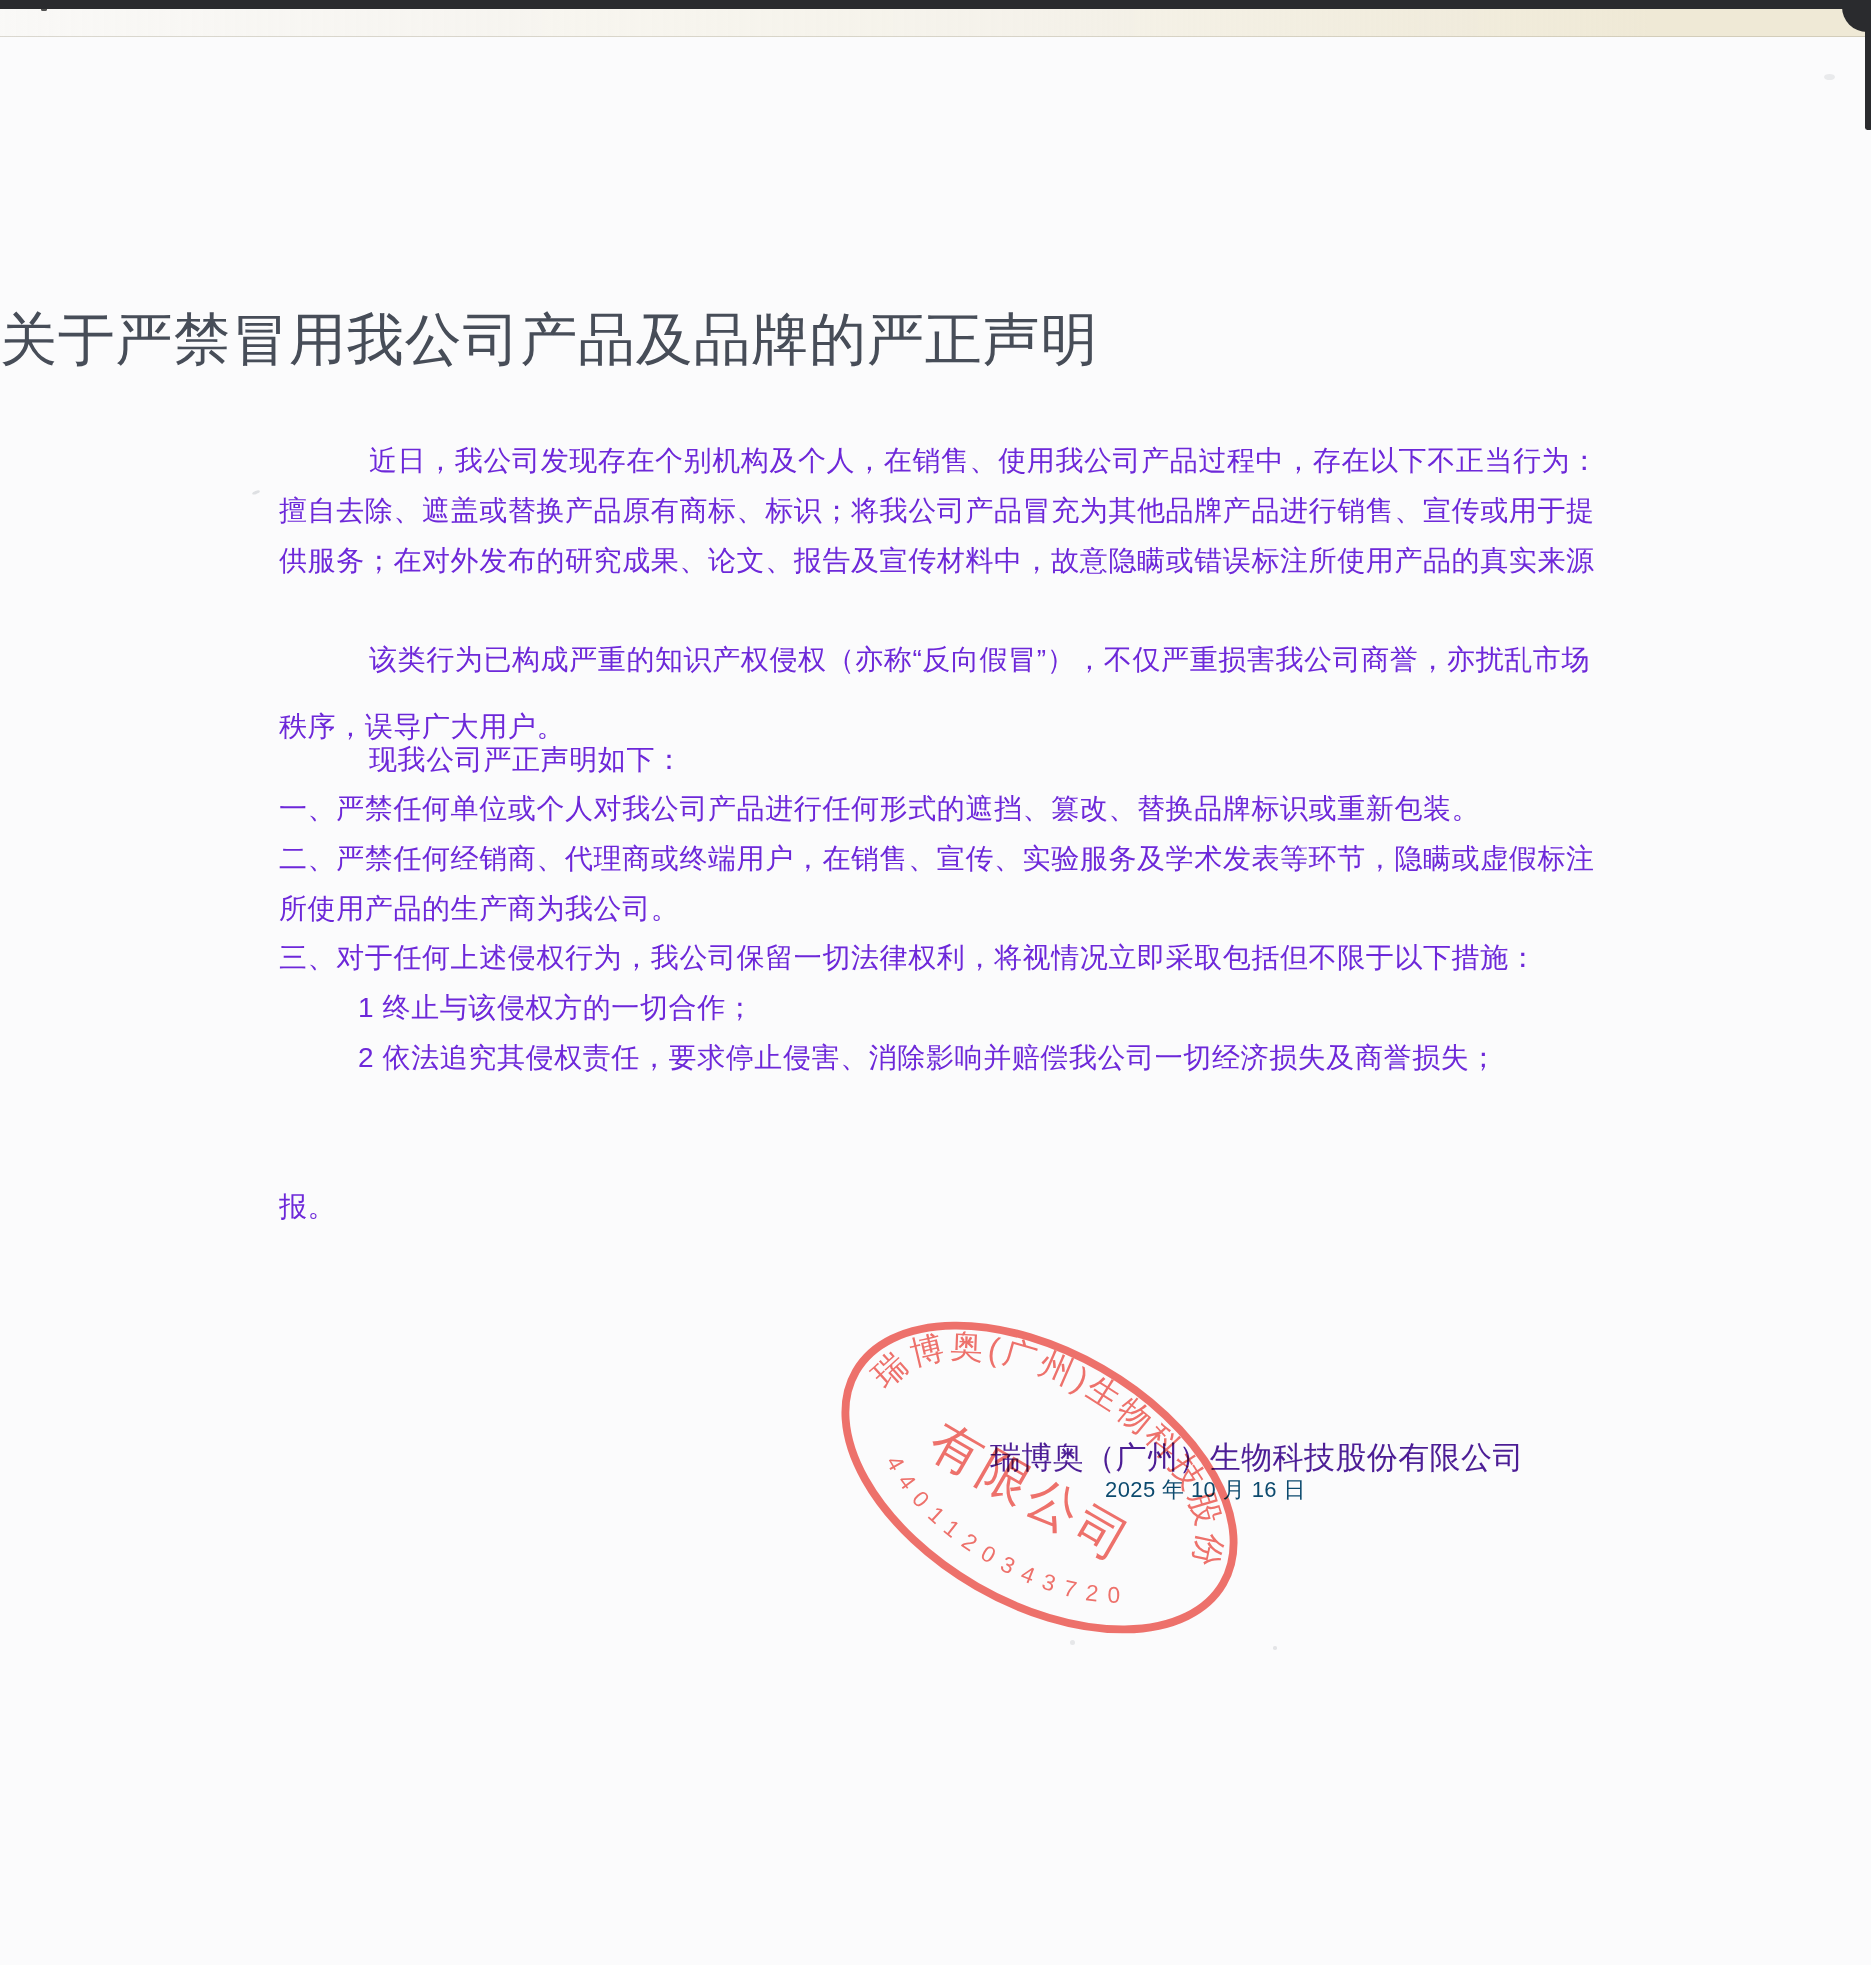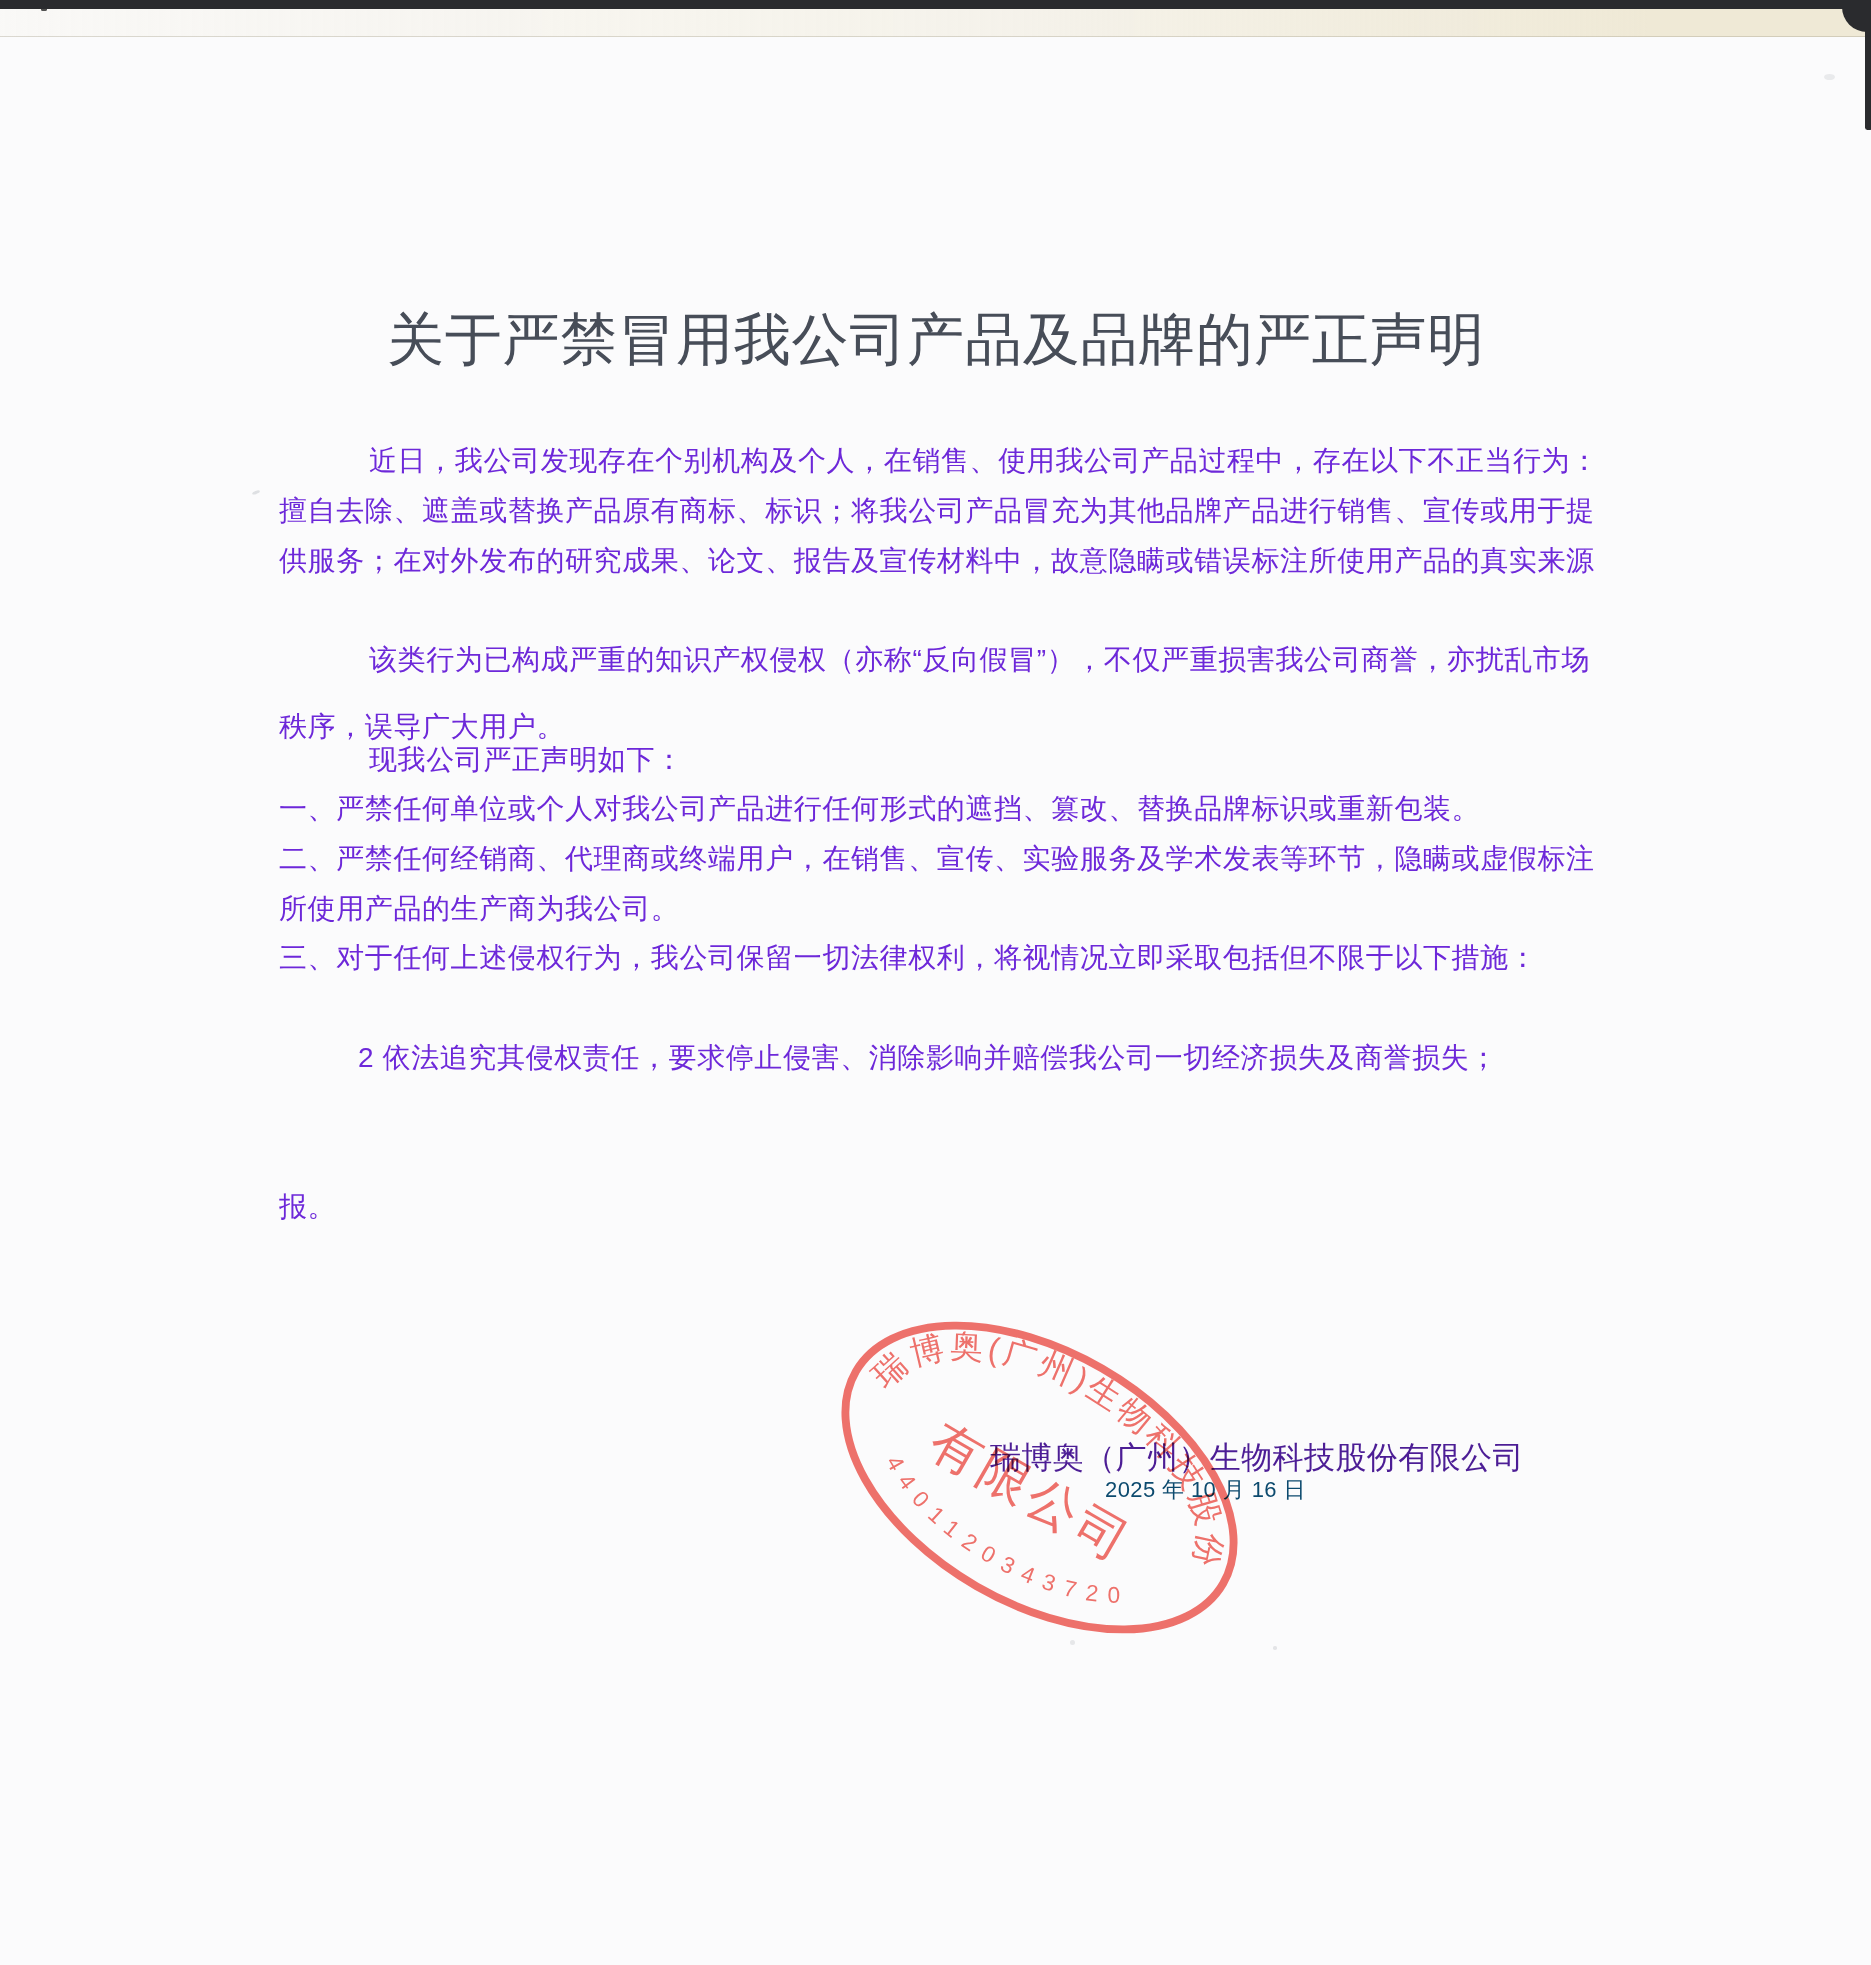--- a/index.html
+++ b/index.html
@@ -44,21 +44,20 @@
   .speck { position: absolute; background: #9aa1a8; border-radius: 50%; opacity: 0.30; }
   .speck.s1 { left: 252px;  top: 491px; width: 7.9px; height: 2.8px; transform: rotate(-20deg); }
   .speck.s2 { left: 1070px; top: 1640px; width: 5.1px; height: 5.1px; opacity: .22; }
   .speck.s3 { left: 1273px; top: 1646px; width: 3.5px;  height: 3.5px;  opacity: .25; }
   .speck.s4 { left: 1824px; top: 74px;  width: 11px; height: 5.9px; opacity: .18; }
 
   
   .doc-title {
     position: absolute; left: 0; top: 306px;
     width: 1872px; height: 67px;
-    text-align: center;
     font-size: 57px; line-height: 67px;
     letter-spacing: 0.8px;
     font-weight: 400;
     color: #474d58;
     white-space: nowrap;
   }
   .line {
     position: absolute; left: 279px;
     width: 1399px; height: 50px;
     font-size: 28px; line-height: 50px;
@@ -117,20 +116,21 @@
   <div class="line t0  ind-a">近日，我公司发现存在个别机构及个人，在销售、使用我公司产品过程中，存在以下不正当行为：</div>
   <div class="line t1">擅自去除、遮盖或替换产品原有商标、标识；将我公司产品冒充为其他品牌产品进行销售、宣传或用于提</div>
   <div class="line t2">供服务；在对外发布的研究成果、论文、报告及宣传材料中，故意隐瞒或错误标注所使用产品的真实来源</div>
   <div class="line t4  ind-a">该类行为已构成严重的知识产权侵权（亦称“反向假冒”），不仅严重损害我公司商誉，亦扰乱市场</div>
   <div class="line t5">秩序，误导广大用户。</div>
   <div class="line t6  ind-a">现我公司严正声明如下：</div>
   <div class="line t7">一、严禁任何单位或个人对我公司产品进行任何形式的遮挡、篡改、替换品牌标识或重新包装。</div>
   <div class="line t8">二、严禁任何经销商、代理商或终端用户，在销售、宣传、实验服务及学术发表等环节，隐瞒或虚假标注</div>
   <div class="line t9">所使用产品的生产商为我公司。</div>
   <div class="line t10">三、对于任何上述侵权行为，我公司保留一切法律权利，将视情况立即采取包括但不限于以下措施：</div>
+  <div class="line t11 ind-b">1  终止与该侵权方的一切合作；</div>
   <div class="line t12 ind-b">2  依法追究其侵权责任，要求停止侵害、消除影响并赔偿我公司一切经济损失及商誉损失；</div>
   <div class="line t15">报。</div>
 
   <div class="sig-company">瑞博奥（广州）生物科技股份有限公司</div>
   <div class="sig-date">2025 年 10 月 16 日</div>
 
   <svg class="stamp" width="487" height="377" viewBox="-620 -480 1240 960">
     <defs>
       <path id="arcTop" d="M -435,50 A 445,240 0 1 1 435,50" fill="none"></path>
       <path id="arcBot" d="M -400,127 A 462,255 0 0 0 400,127" fill="none"></path>

